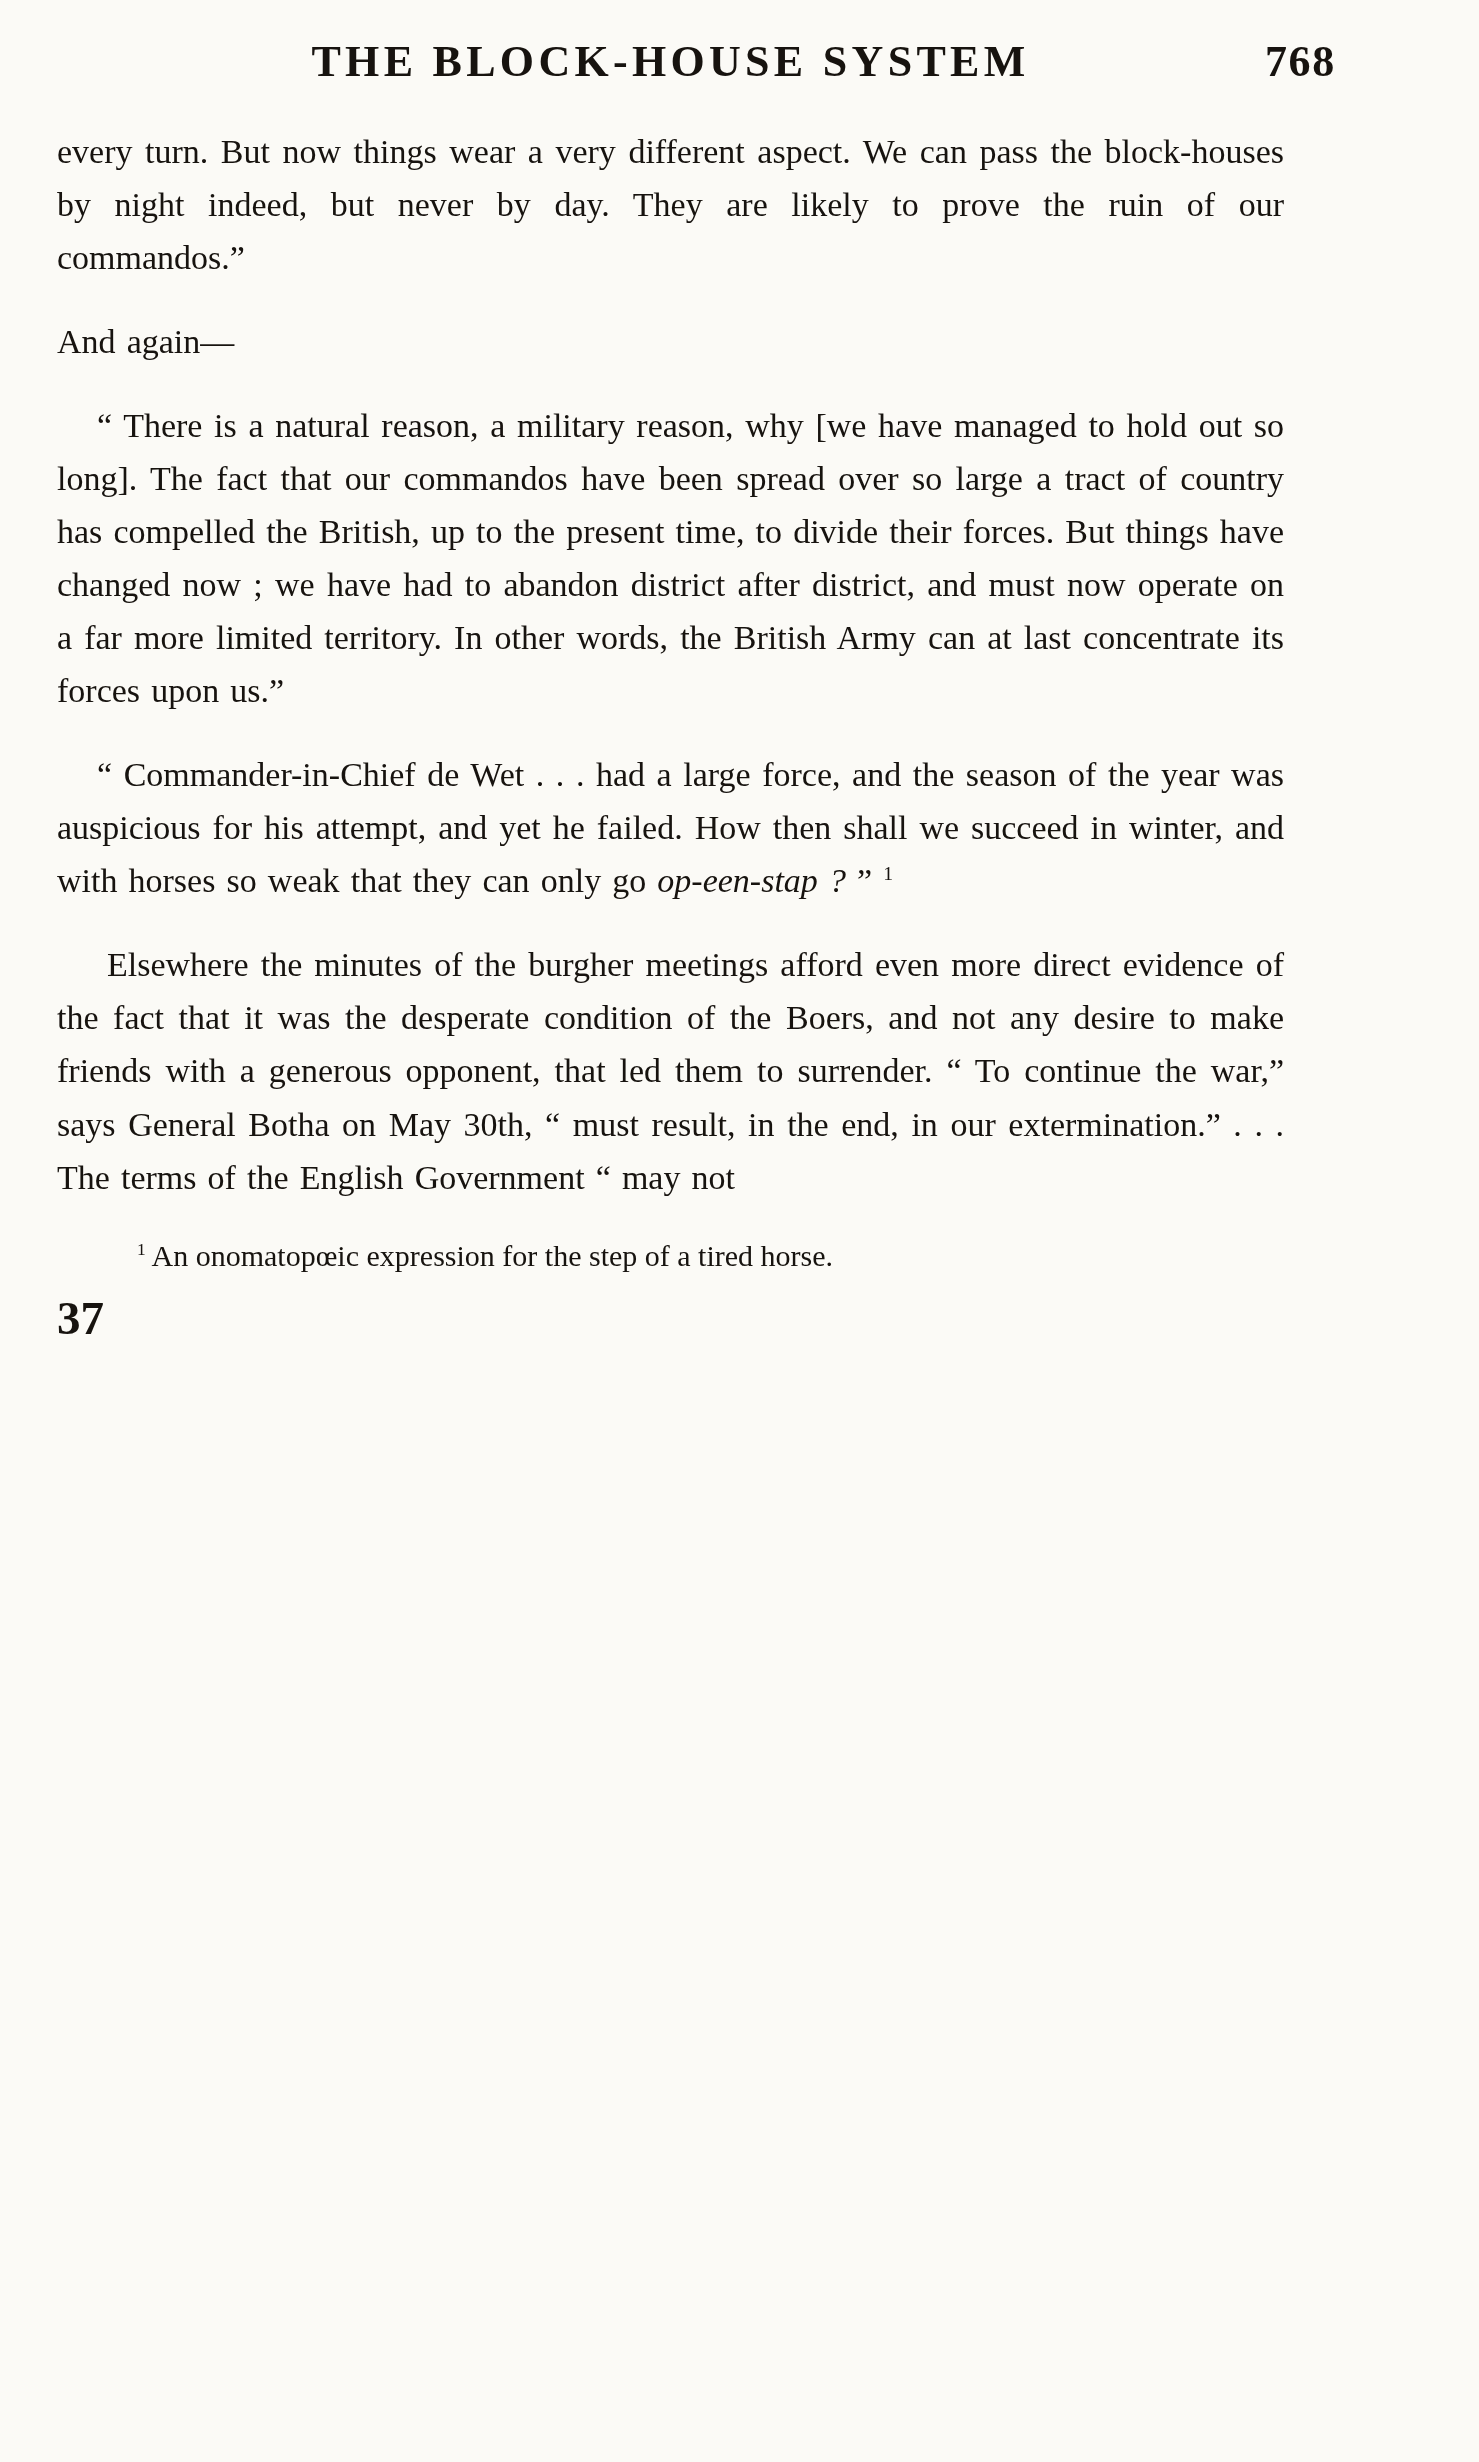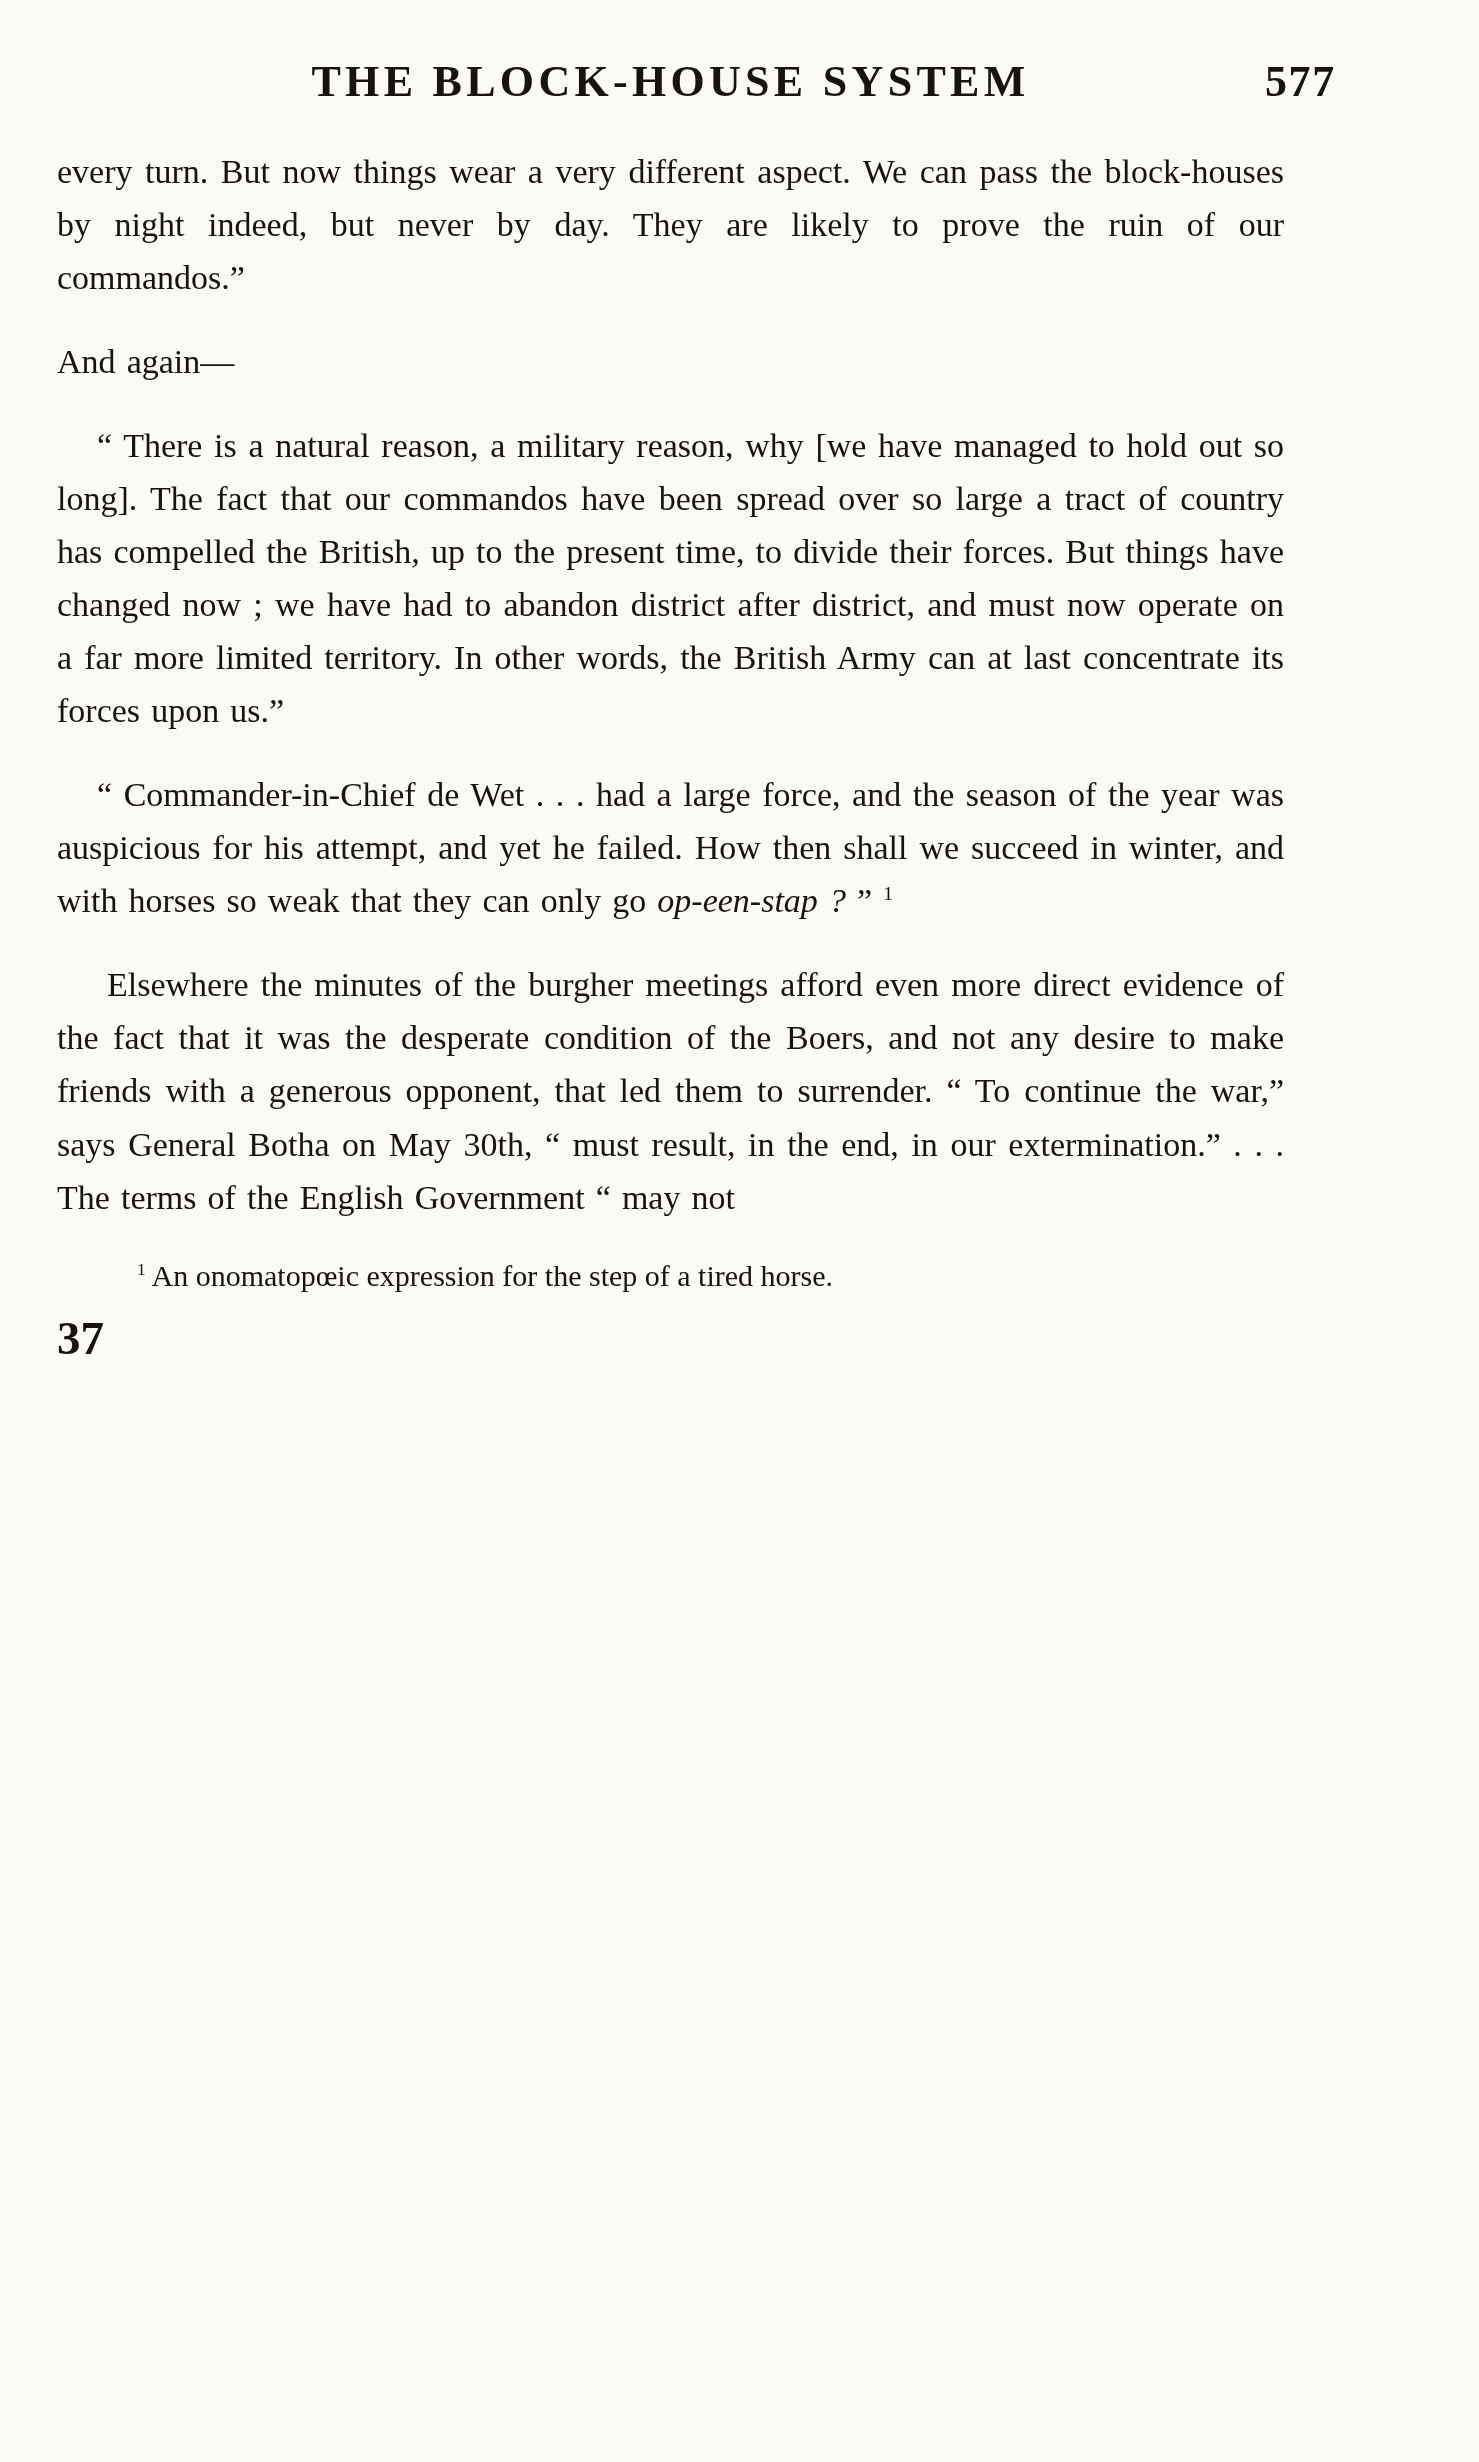--- a/index.html
+++ b/index.html
@@ -6,21 +6,21 @@
   html, body { background: #efeeea; }
   body {
     width: 1480px;
     font-family: "Liberation Serif", "DejaVu Serif", serif;
     color: #17130f;
   }
   .page {
     width: 1480px;
     min-height: 2462px;
     background: #fbfaf6;
-    padding: 56px 196px 31px 57px;
+    padding: 36px 196px 31px 57px;
   }
   .running-head {
     position: relative;
     text-align: center;
     font-size: 44px;
     font-weight: 700;
     letter-spacing: 4.3px;
     margin-bottom: 38px;
     white-space: nowrap;
   }
@@ -60,21 +60,21 @@
     margin-top: 14px;
   }
 </style>
 </head>
 <body>
 
 <div class="page">
 
   <header class="running-head">
     <span class="head-title">THE BLOCK-HOUSE SYSTEM</span>
-    <span class="head-page">577</span>
+    <span class="head-page">768</span>
   </header>
 
   <main>
 
     <p class="body">every turn.  But now things wear a very different aspect.  We can pass the block-houses by night indeed, but never by day.  They are likely to prove the ruin of our commandos.”</p>
 
     <p class="body">And again—</p>
 
     <p class="body indent quote-block">“ There is a natural reason, a military reason, why [we have managed to hold out so long].  The fact that our commandos have been spread over so large a tract of country has compelled the British, up to the present time, to divide their forces.  But things have changed now ; we have had to abandon district after district, and must now operate on a far more limited territory.  In other words, the British Army can at last concentrate its forces upon us.”</p>
 

